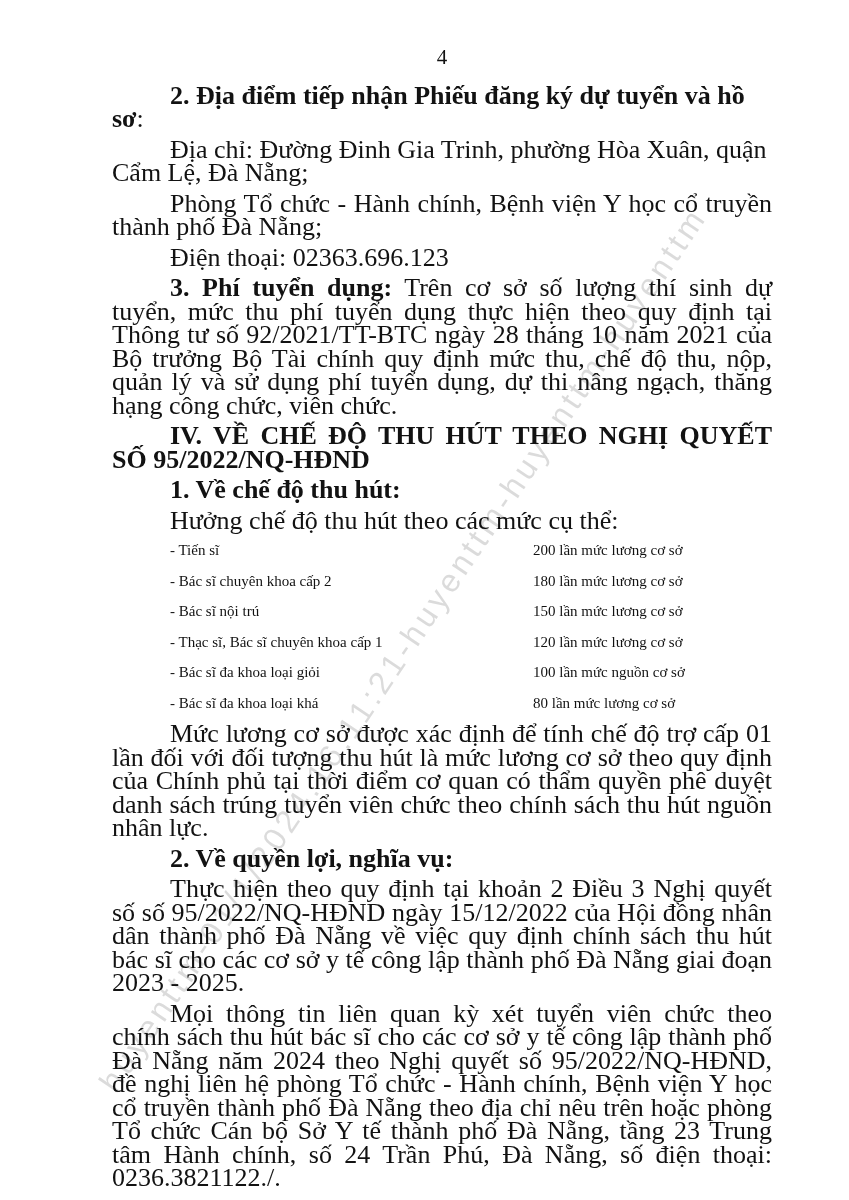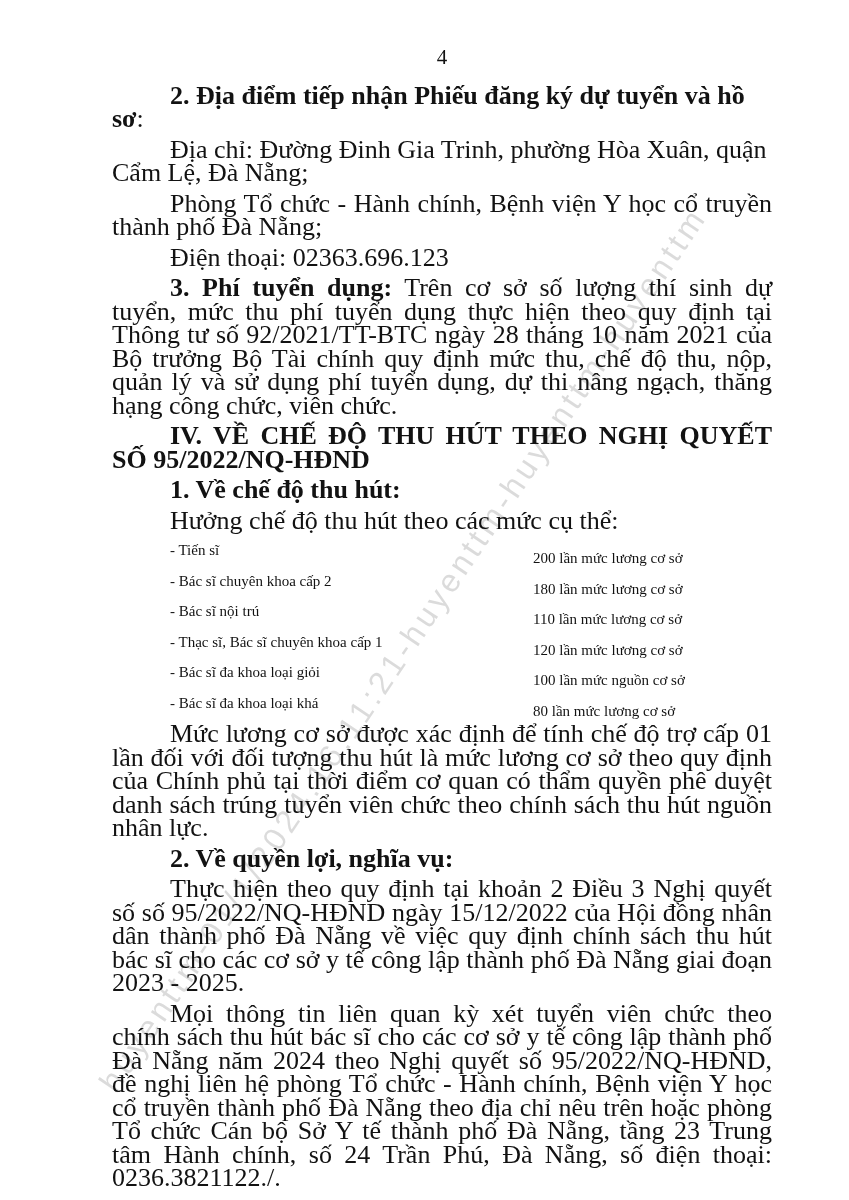--- a/index.html
+++ b/index.html
@@ -28,21 +28,21 @@
   .b, h3, h4 { font-weight:bold; }
   .indent { text-indent:58px; }
   .j { text-align:justify; }
 
   .h-iv { margin-top:4px; }
   .rows { margin-top:3px; }
   .note { margin-top:6px; }
   .p-after-h { }
 
   .row { position:relative; margin:0 0 7px 0; padding-left:58px; line-height:23.5px; font-size:15px; }
-  .row .val { position:absolute; left:421px; top:8px; white-space:nowrap; }
+  .row .val { position:absolute; left:421px; top:0; white-space:nowrap; }
 </style>
 </head>
 <body>
 
 <div class="page">
 
   <div class="watermark">huyenttm-01/1/2024.16.11:21-huyenttm-huyenttm-huyenttm</div>
 
   <div class="content">
 
@@ -60,21 +60,21 @@
 
     <h3 class="indent j h-iv">IV. VỀ CHẾ ĐỘ THU HÚT THEO NGHỊ QUYẾT SỐ 95/2022/NQ-HĐND</h3>
 
     <h4 class="indent">1. Về chế độ thu hút:</h4>
 
     <p class="indent">Hưởng chế độ thu hút theo các mức cụ thể:</p>
 
     <div class="rows">
       <div class="row"><span>- Tiến sĩ</span><span class="val">200 lần mức lương cơ sở</span></div>
       <div class="row"><span>- Bác sĩ chuyên khoa cấp 2</span><span class="val">180 lần mức lương cơ sở</span></div>
-      <div class="row"><span>- Bác sĩ nội trú</span><span class="val">110 lần mức lương cơ sở</span></div>
+      <div class="row"><span>- Bác sĩ nội trú</span><span class="val">150 lần mức lương cơ sở</span></div>
       <div class="row"><span>- Thạc sĩ, Bác sĩ chuyên khoa cấp 1</span><span class="val">120 lần mức lương cơ sở</span></div>
       <div class="row"><span>- Bác sĩ đa khoa loại giỏi</span><span class="val">100 lần mức nguồn cơ sở</span></div>
       <div class="row"><span>- Bác sĩ đa khoa loại khá</span><span class="val">80 lần mức lương cơ sở</span></div>
     </div>
 
     <p class="indent j note">Mức lương cơ sở được xác định để tính chế độ trợ cấp 01 lần đối với đối tượng thu hút là mức lương cơ sở theo quy định của Chính phủ tại thời điểm cơ quan có thẩm quyền phê duyệt danh sách trúng tuyển viên chức theo chính sách thu hút nguồn nhân lực.</p>
 
     <h4 class="indent">2. Về quyền lợi, nghĩa vụ:</h4>
 
     <p class="indent j p-after-h">Thực hiện theo quy định tại khoản 2 Điều 3 Nghị quyết số số 95/2022/NQ-HĐND ngày 15/12/2022 của Hội đồng nhân dân thành phố Đà Nẵng về việc quy định chính sách thu hút bác sĩ cho các cơ sở y tế công lập thành phố Đà Nẵng giai đoạn 2023 - 2025.</p>

